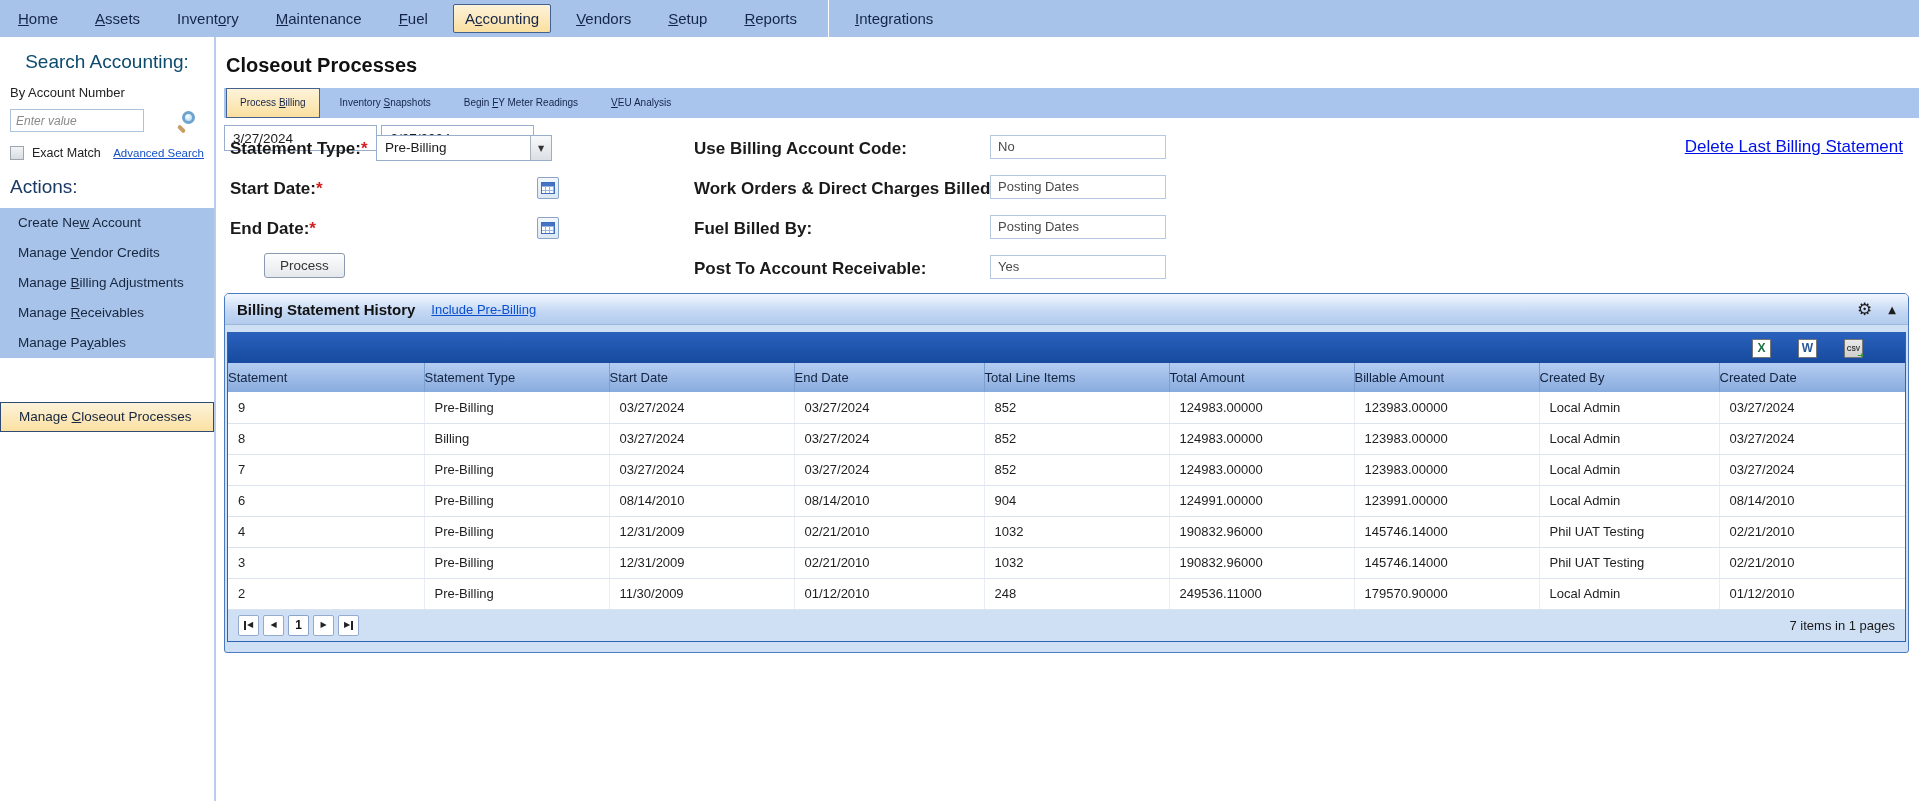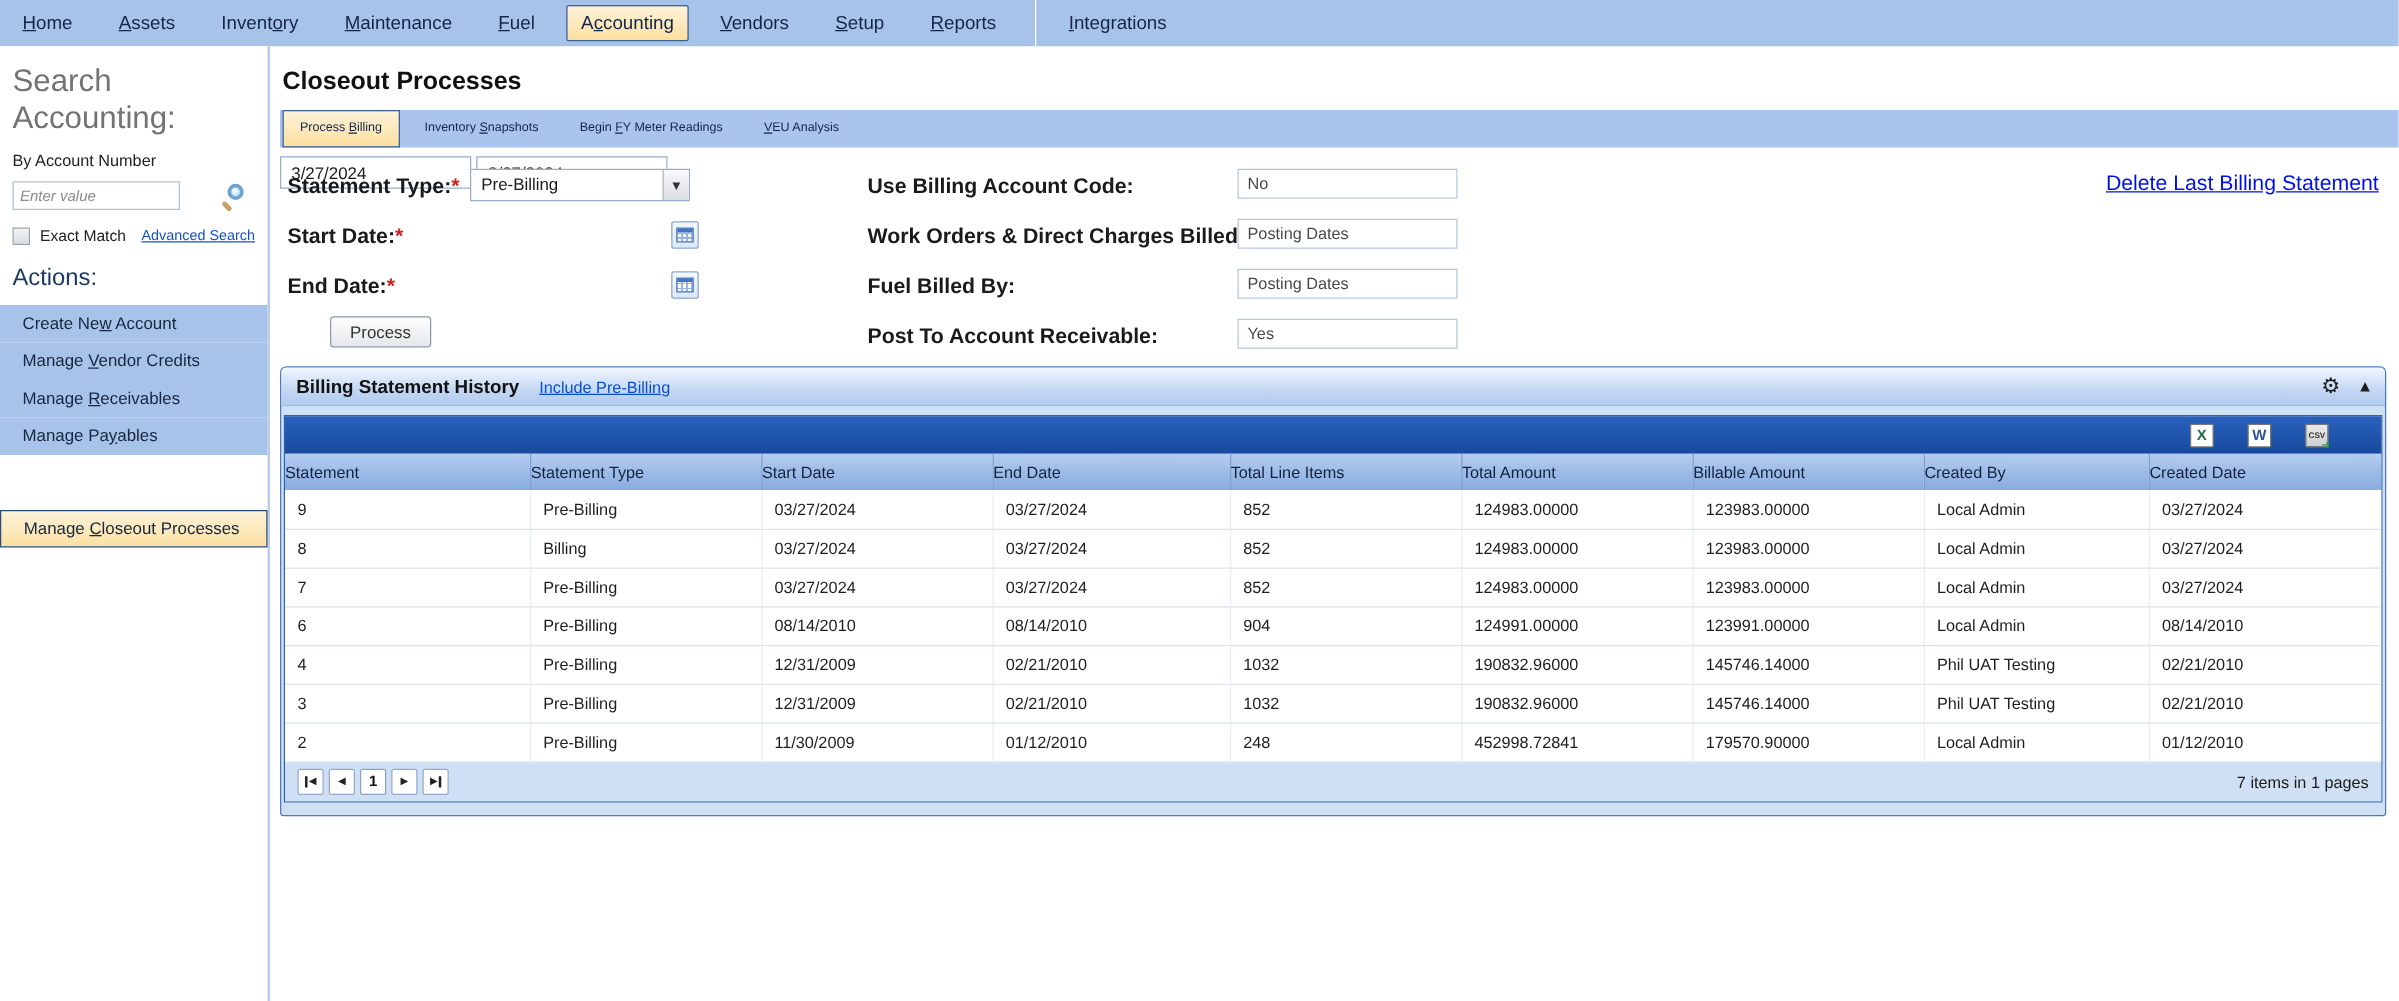--- a/index.html
+++ b/index.html
@@ -14,21 +14,21 @@
   .nav-item.active { background:linear-gradient(#fdf3da,#fbdf9f); border:1px solid #44618f; border-radius:2px; padding:5px 11px; }
   .nav-sep { width:1px; align-self:stretch; background:#ffffff; margin:0 14px 0 6px; }
 
   
   #page { display:flex; height:764px; }
   #sidebar { width:216px; border-right:2px solid #b9cdea; background:#fff; flex:none; }
   #main { flex:1; padding-left:8px; position:relative; }
 
   
   .sb-pad { padding:14px 10px 0 10px; }
-  .sb-heading { font-size:25px; color:#737373; margin-bottom:12px; }
+  .sb-heading { font-size:19px; color:#0c4a6e; margin-bottom:12px;text-align:center; }
   .sb-sublabel { font-size:13px; color:#222; margin-bottom:9px; }
   .sb-search-row { display:flex; align-items:center; justify-content:space-between; margin-bottom:14px; }
   #acct-input { width:134px; height:23px; border:1px solid #abc3dc; font-size:12px; font-style:italic; color:#555; padding:0 5px; outline:none; }
   #acct-input::placeholder { color:#8a8a8a; font-style:italic; }
   .mag { position:relative; width:20px; height:20px; margin-right:8px; }
   .mag .lens { position:absolute; right:1px; top:0; width:13px; height:13px; border:3px solid #6fa3cf; border-radius:50%;
      background:radial-gradient(circle at 35% 30%, #ffffff, #bfe2f6 70%); }
   .mag .handle { position:absolute; left:1px; bottom:0; width:9px; height:4px; background:#c79e66; border-radius:2px; transform:rotate(45deg); }
   .sb-match-row { display:flex; align-items:center; margin-bottom:6px; }
   .cbx { width:14px; height:14px; border:1px solid #9ba4af; background:linear-gradient(#f2f4f6,#d9dde2); margin-right:8px; }
@@ -137,20 +137,21 @@
       <div class="sb-match-row">
         <span class="cbx"></span>
         <span class="sb-match-label">Exact Match</span>
         <span class="adv-link">Advanced Search</span>
       </div>
       <div class="sb-actions-heading">Actions:</div>
     </div>
     <div id="actions-list">
         <div class="act-item">Create Ne<span class="ak">w</span> Account</div>
         <div class="act-item">Manage <span class="ak">V</span>endor Credits</div>
+        <div class="act-item">Manage <span class="ak">B</span>illing Adjustments</div>
         <div class="act-item">Manage <span class="ak">R</span>eceivables</div>
         <div class="act-item">Manage Pa<span class="ak">y</span>ables</div>
         <div class="act-item selected">Manage <span class="ak">C</span>loseout Processes</div>
       </div>
   </div>
 
   <div id="main">
     <div id="page-title">Closeout Processes</div>
     <div id="tabstrip">
         <span class="tab active">Process <span class="ak">B</span>illing</span>
@@ -306,21 +307,21 @@
                 <td>145746.14000</td>
                 <td>Phil UAT Testing</td>
                 <td>02/21/2010</td>
               </tr>
               <tr>
                 <td>2</td>
                 <td>Pre-Billing</td>
                 <td>11/30/2009</td>
                 <td>01/12/2010</td>
                 <td>248</td>
-                <td>452998.72841</td>
+                <td>249536.11000</td>
                 <td>179570.90000</td>
                 <td>Local Admin</td>
                 <td>01/12/2010</td>
               </tr>
             </tbody>
         </table>
         <div id="pager">
           <span class="pg-btn">
               <span class="pg-bar l"></span>
               <span class="pg-tri glyph">◀</span>

